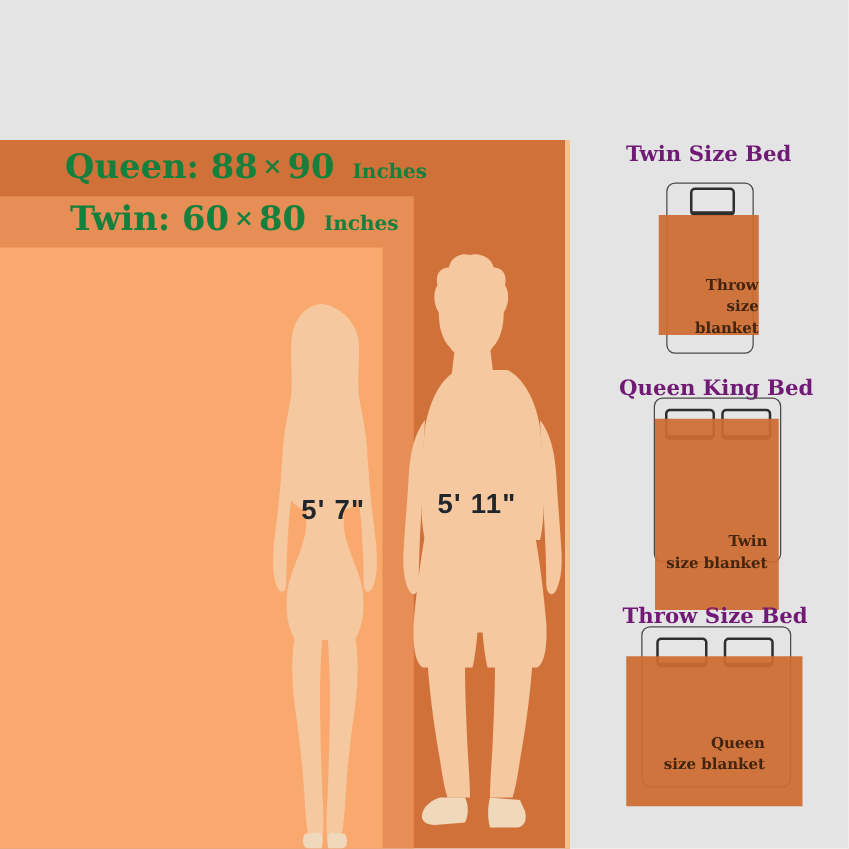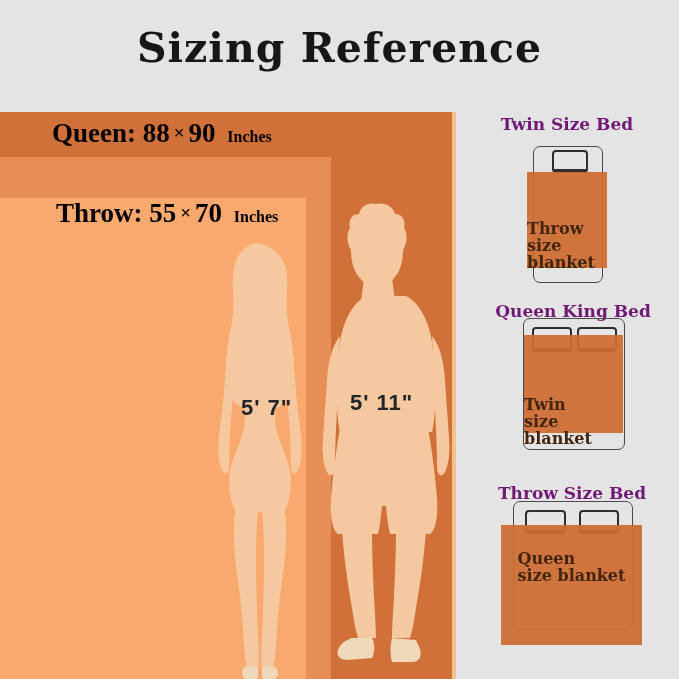--- a/index.html
+++ b/index.html
@@ -12,21 +12,21 @@
     position:absolute;left:0;top:24px;width:679px;text-align:center;
     font-size:41px;font-weight:700;letter-spacing:1px;color:#17171a;
   }
   
   .rect{position:absolute;left:0;bottom:0;}
   .rect-queen{top:112px;width:456px;background:#d1713a;}
   .rect-twin{top:157px;width:331px;background:#e68e55;}
   .rect-throw{top:198px;width:306px;background:#f9a96e;}
   .edge-strip{position:absolute;left:452px;top:112px;width:4px;bottom:0;background:#f4c291;}
   .size-row{
-    position:absolute;color:#000000;font-weight:600;font-size:27px;white-space:nowrap;font-family:Liberation Serif, serif;
+    position:absolute;color:#15803d;font-weight:600;font-size:27px;white-space:nowrap;
   }
   .size-row .unit{font-size:16px;margin-left:5px;}
   .size-row .sep{font-size:19px;margin:0 4px;position:relative;top:-3px;}
   .row-queen{left:52px;top:118px;}
   .row-twin{left:56px;top:160px;}
   .row-throw{left:56px;top:198px;}
   
   .silhouette{position:absolute;}
   .sil-woman{left:198px;top:240px;}
   .sil-man{left:318px;top:200px;}
@@ -46,57 +46,56 @@
   }
   .pillow{
     position:absolute;border:2px solid #2e2e2e;border-bottom-width:4px;
     border-radius:4px;background:#e7e6e7;
   }
   .blanket{
     position:absolute;background:rgba(205,108,48,0.93);
     display:flex;flex-direction:column;align-items:center;
   }
   .blanket-label{
-    text-align:left;font-size:16px;font-weight:600;color:#42240f;line-height:17px;
+    text-align:right;font-size:12px;font-weight:600;color:#42240f;line-height:17px;
   }
   .t-twin .bed-title{left:467px;top:114px;}
   .t-twin .bed-outline{left:533px;top:146px;width:68px;height:135px;}
   .t-twin .pillow{left:552px;top:150px;width:32px;height:17px;}
   .t-twin .blanket{left:527px;top:172px;width:80px;height:96px;padding-top:48px;box-sizing:border-box;}
   .t-queen .bed-title{left:473px;top:301px;}
   .t-queen .bed-outline{left:523px;top:318px;width:100px;height:130px;}
   .t-queen .pillow-1{left:532px;top:327px;width:36px;height:19px;}
   .t-queen .pillow-2{left:577px;top:327px;width:36px;height:19px;}
-  .t-queen .blanket{left:524px;top:335px;width:99px;height:98px;padding-top:61px;box-sizing:border-box;}
+  .t-queen .blanket{left:524px;top:335px;width:99px;height:153px;padding-top:90px;box-sizing:border-box;}
   .t-king .bed-title{left:472px;top:483px;}
   .t-king .bed-outline{left:513px;top:501px;width:118px;height:127px;}
   .t-king .pillow-1{left:525px;top:510px;width:37px;height:18px;}
   .t-king .pillow-2{left:579px;top:510px;width:36px;height:18px;}
-  .t-king .blanket{left:501px;top:525px;width:141px;height:120px;padding-top:25px;box-sizing:border-box;}
+  .t-king .blanket{left:501px;top:525px;width:141px;height:120px;padding-top:61px;box-sizing:border-box;}
 </style>
 </head>
 <body>
 
 <div class="canvas">
 
-  <div class="main-title">Sizing Reference</div>
 
   <div class="rect rect-queen"></div>
   <div class="rect rect-twin"></div>
   <div class="rect rect-throw"></div>
   <div class="edge-strip"></div>
 
   <div class="size-row row-queen">
     <span>Queen:</span>
     <span>88</span><span class="sep">×</span><span>90</span>
     <span class="unit">Inches</span>
   </div>
-  <div class="size-row row-throw">
-    <span>Throw:</span>
-    <span>55</span><span class="sep">×</span><span>70</span>
+  <div class="size-row row-twin">
+    <span>Twin:</span>
+    <span>60</span><span class="sep">×</span><span>80</span>
     <span class="unit">Inches</span>
   </div>
 
   <svg class="silhouette sil-woman" width="118" height="439" viewBox="0 0 118 439">
     <g fill="#f6c8a0">
       <path d="M59,3 C44,5 36,18 35,34 C34,52 37,66 34,82 C30,102 26,124 29,144 C31,158 38,166 46,168 L78,168 C86,166 93,158 95,144 C98,124 94,102 90,82 C87,66 90,52 89,34 C88,18 74,5 59,3 Z"></path>
       <ellipse cx="61" cy="36" rx="18" ry="24"></ellipse>
       <path d="M61,70 C74,72 82,80 84,92 C86,110 82,130 79,150 C77,165 76,175 78,188 C82,205 90,218 92,232 C94,248 92,262 86,272 L38,272 C32,262 30,248 32,232 C34,218 42,205 46,188 C48,175 47,165 45,150 C42,130 38,110 40,92 C42,80 48,72 61,70 Z"></path>
       <path d="M40,95 C32,104 28,120 27,138 C26,158 23,178 21,196 C20,210 20,222 24,230 C27,236 31,234 31,226 C31,210 32,194 33,178 C35,158 37,140 38,124 C39,112 40,102 41,97 Z"></path>
       <path d="M84,95 C92,104 96,120 97,138 C98,158 101,178 103,196 C104,210 104,222 100,230 C97,236 93,234 93,226 C93,210 92,194 91,178 C89,158 87,140 86,124 C85,112 84,102 83,97 Z"></path>

